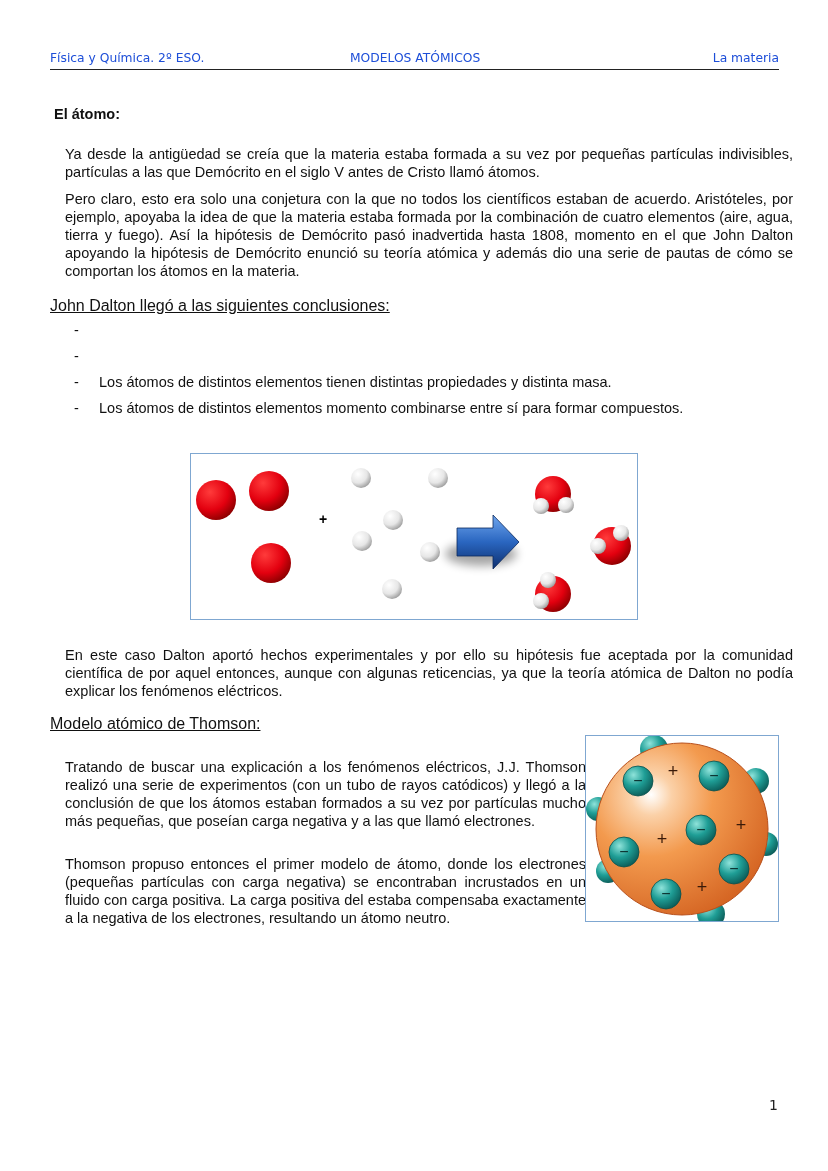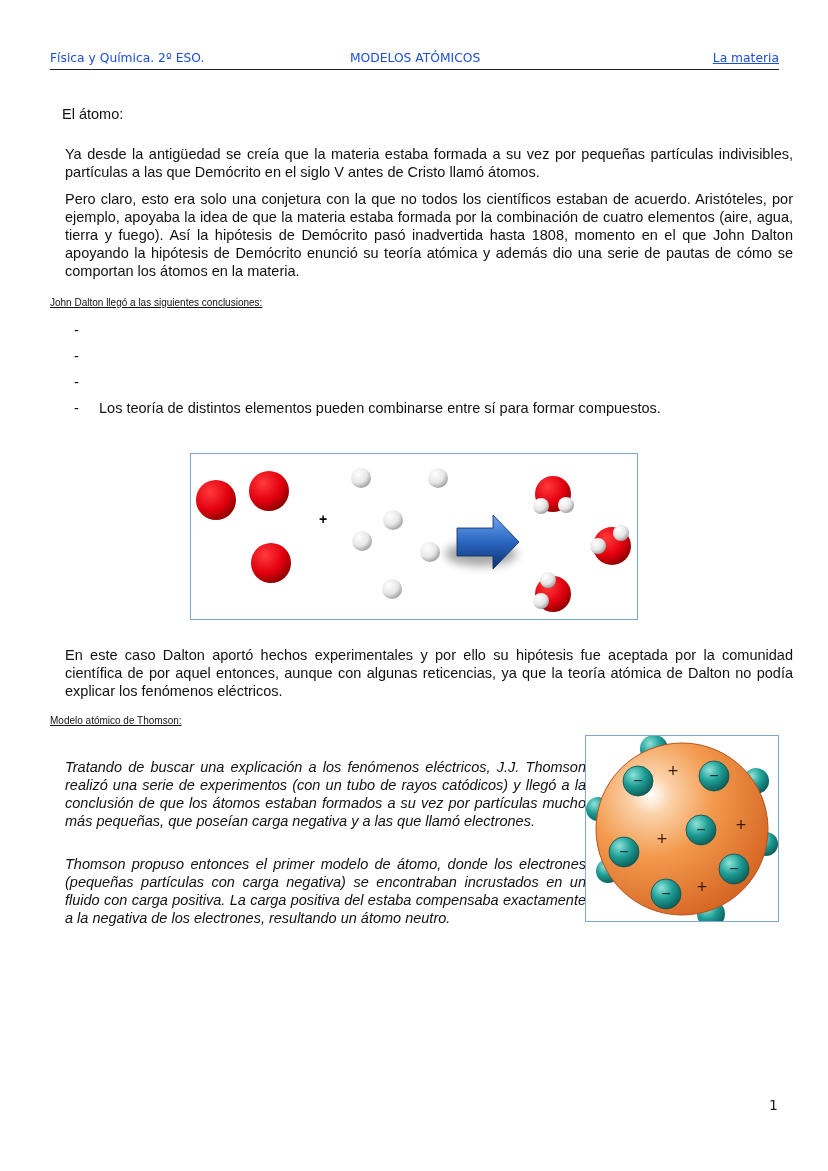--- a/index.html
+++ b/index.html
@@ -4,26 +4,26 @@
 <style>
   html, body { margin:0; padding:0; background:#ffffff; }
   body { width:828px; height:1171px; position:relative; overflow:hidden;
          font-family:"Liberation Sans", sans-serif; color:#111; }
   .header { position:absolute; left:50px; top:49px; width:729px; height:20px;
             border-bottom:1.5px solid #222; font-family:"DejaVu Sans", sans-serif;
             font-size:12.3px; color:#1d4ed8; }
   .header span { position:absolute; top:2px; white-space:nowrap; }
   .h-left { left:0; }
   .h-center { left:300px; }
-  .h-right { right:0;text-decoration:underline; }
-  .sec-title { position:absolute; left:62px; top:106px; font-weight:normal; font-size:14.5px; }
+  .h-right { right:0; }
+  .sec-title { position:absolute; left:54px; top:106px; font-weight:bold; font-size:14.5px; }
   .para { position:absolute; left:50px; width:728px; font-size:14.5px; line-height:18px;
           text-align:justify; margin:15px; }
-  .para.narrow { width:521px;font-style:italic; }
-  .subhead { position:absolute; left:50px; font-size:10px; text-decoration:underline; }
+  .para.narrow { width:521px; }
+  .subhead { position:absolute; left:50px; font-size:16px; text-decoration:underline; }
   .bullets { position:absolute; left:50px; top:320px; margin:0; padding:0; list-style:none; }
   .bullets li { position:relative; height:26px; font-size:14.5px; line-height:20px; padding-left:49px; white-space:nowrap; }
   .bullets li .dash { position:absolute; left:24px; top:0; }
   .fig-box { position:absolute; border:1px solid #7fa7d1; background:#fff; }
   .page-num { position:absolute; left:769px; top:1097px; font-family:"DejaVu Sans", sans-serif; font-size:14px; color:#222; }
 </style>
 </head>
 <body>
 
 <div class="header">
@@ -33,22 +33,22 @@
 </div>
 
 <div class="sec-title">El átomo:</div>
 <p class="para" style="top:130px">Ya desde la antigüedad se creía que la materia estaba formada a su vez por pequeñas partículas indivisibles, partículas a las que Demócrito en el siglo V antes de Cristo llamó átomos.</p>
 <p class="para" style="top:175px">Pero claro, esto era solo una conjetura con la que no todos los científicos estaban de acuerdo. Aristóteles, por ejemplo, apoyaba la idea de que la materia estaba formada por la combinación de cuatro elementos (aire, agua, tierra y fuego). Así la hipótesis de Demócrito pasó inadvertida hasta 1808, momento en el que John Dalton apoyando la hipótesis de Demócrito enunció su teoría atómica y además dio una serie de pautas de cómo se comportan los átomos en la materia.</p>
 
 <div class="subhead" style="top:297px">John Dalton llegó a las siguientes conclusiones:</div>
 <ul class="bullets">
   <li><span class="dash">-</span></li>
   <li><span class="dash">-</span></li>
-  <li><span class="dash">-</span></li>
-  <li><span class="dash">-</span><span>Los teoría de distintos elementos pueden combinarse entre sí para formar compuestos.</span></li>
+  <li><span class="dash">-</span><span>Los átomos de distintos elementos tienen distintas propiedades y distinta masa.</span></li>
+  <li><span class="dash">-</span><span>Los átomos de distintos elementos momento combinarse entre sí para formar compuestos.</span></li>
 </ul>
 
 <div class="fig-box" style="left:190px; top:453px; width:446px; height:165px;">
   <svg width="446" height="165" viewBox="0 0 446 165">
     <defs>
       <radialGradient id="gO" cx="0.35" cy="0.3" r="0.75">
         <stop offset="0" stop-color="#ff3b3b"></stop>
           <stop offset="0.6" stop-color="#e3000f"></stop>
           <stop offset="1" stop-color="#8a0000"></stop>
       </radialGradient>

